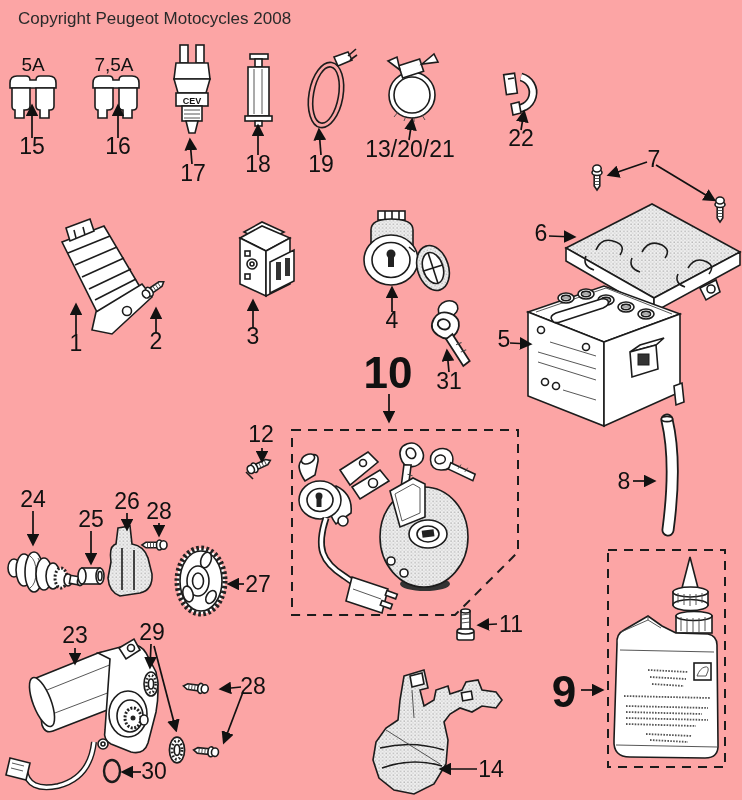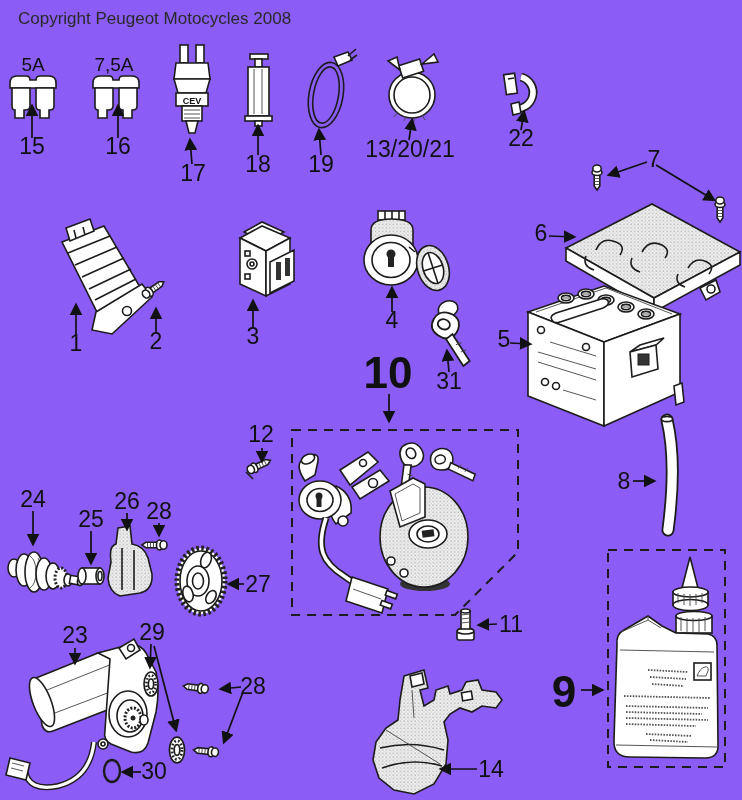--- a/index.html
+++ b/index.html
@@ -1,17 +1,17 @@
 <!DOCTYPE html>
 <html><head>
 <meta charset="utf-8">
 <style>
   html,body { margin:0; padding:0; background:#fff; }
   .stage {
-    position:relative; width:742px; height:800px; background:#8b5cf6;
+    position:relative; width:742px; height:800px; background:#fca5a5;
     font-family:"Liberation Sans", sans-serif; overflow:hidden;
   }
   svg { display:block; font-family:"Liberation Sans", sans-serif; }
   .ln  { stroke:#1c1c1c; stroke-width:1.6; fill:none; }
   .thin{ stroke:#444; stroke-width:0.9; fill:none; }
   .fw  { stroke:#1c1c1c; stroke-width:1.6; fill:#ffffff; }
   .fd  { stroke:#1c1c1c; stroke-width:1.6; fill:url(#dots); }
   .arrow { stroke:#111; stroke-width:1.7; fill:none; marker-end:url(#ah); }
   .lbl    { font-size:23px; fill:#111; }
   .lbl-sm { font-size:19px; fill:#111; }

